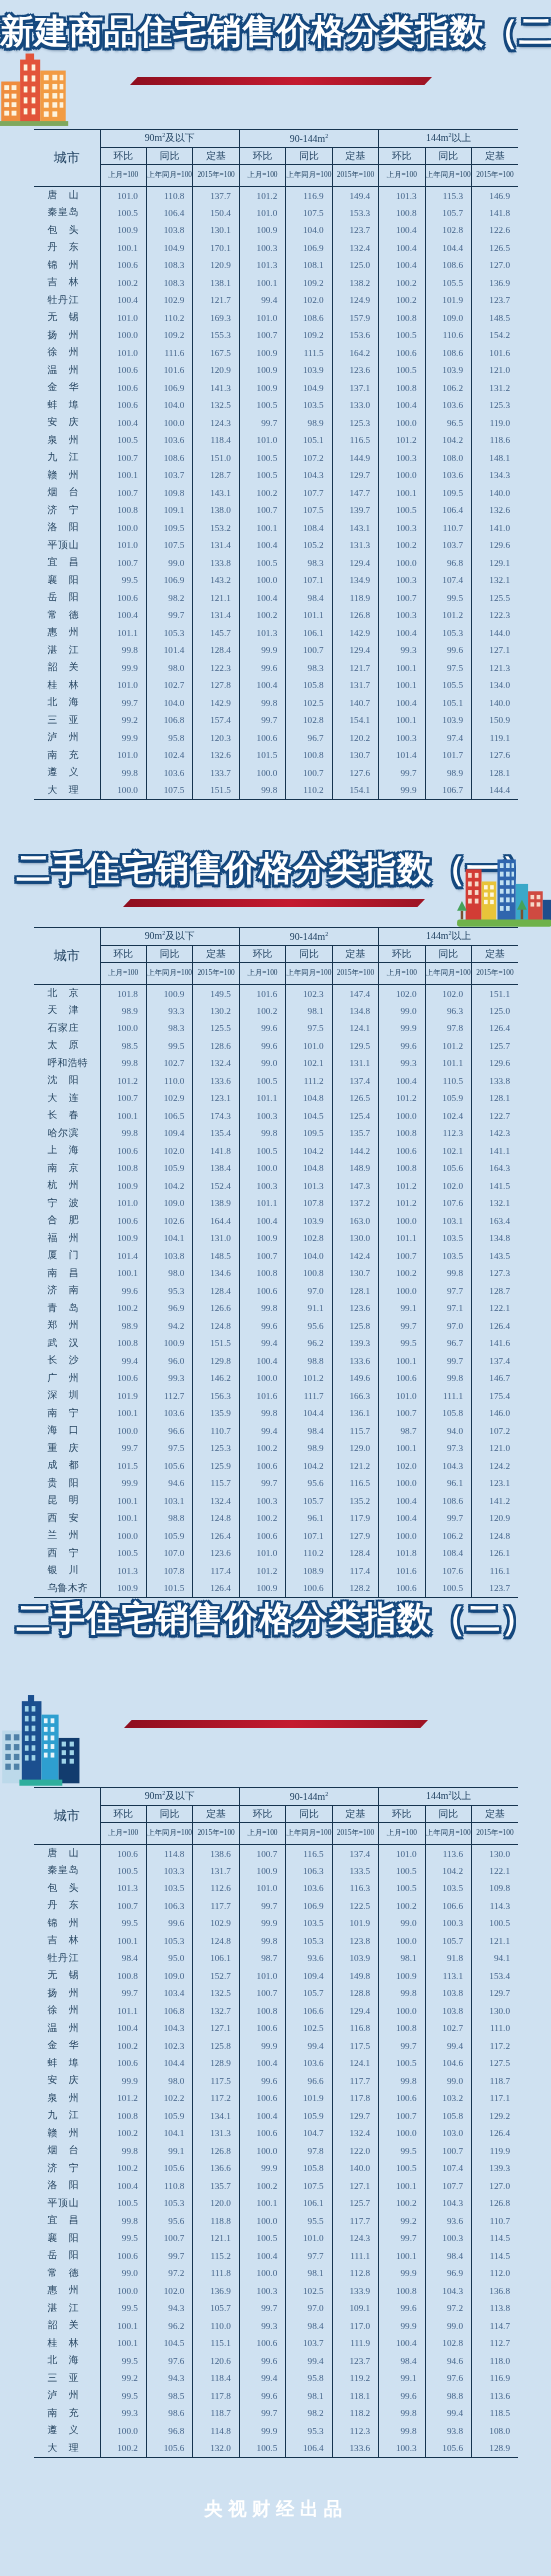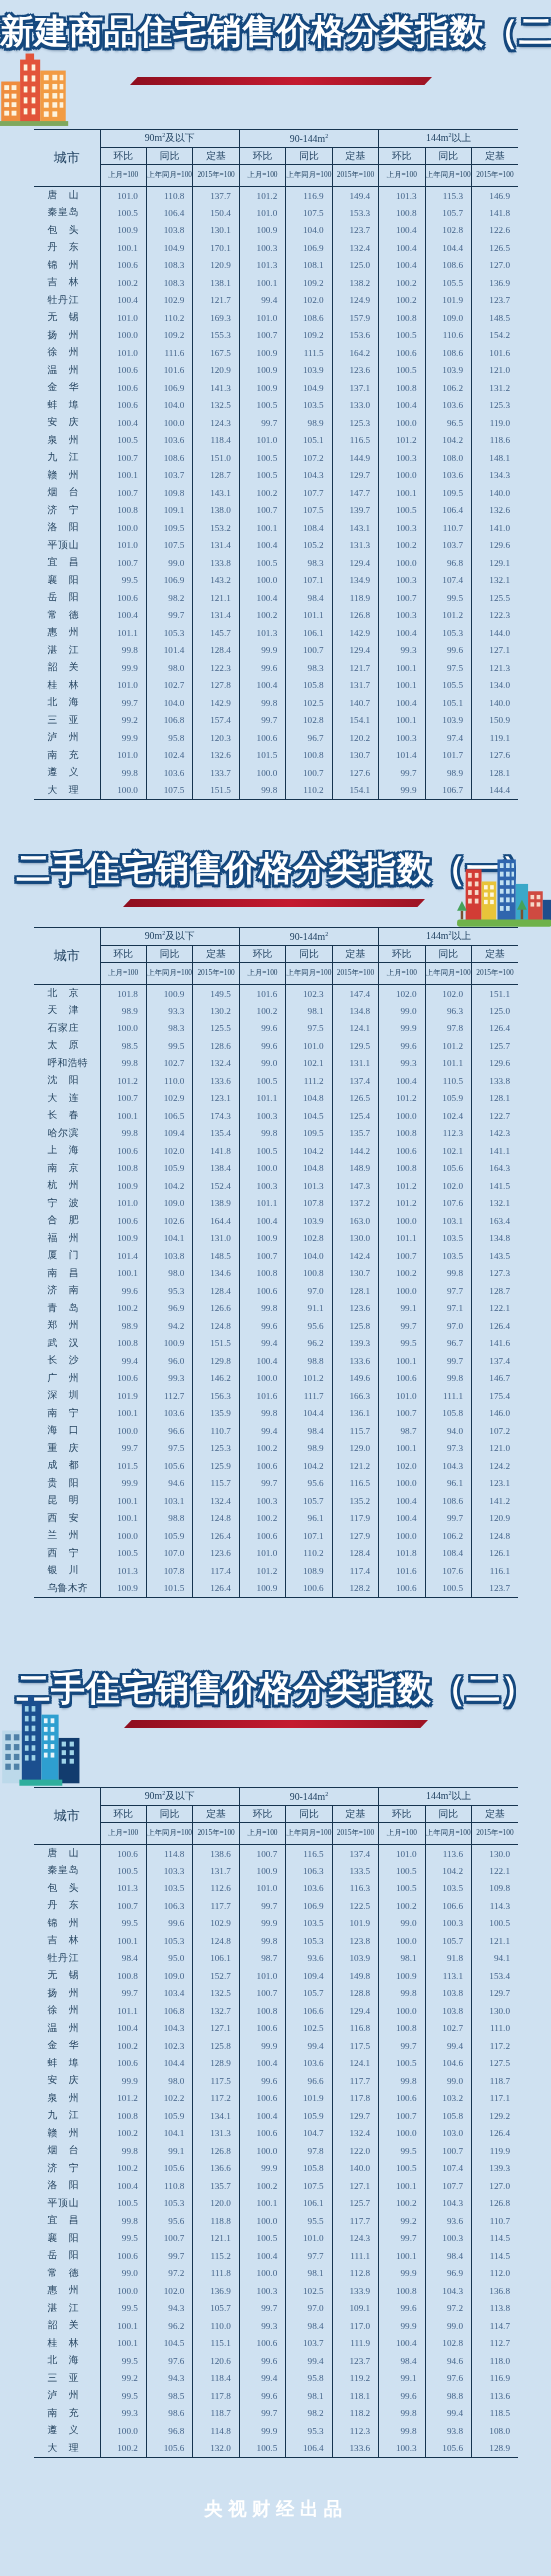--- a/index.html
+++ b/index.html
@@ -1092,21 +1092,21 @@
         <td class="num vl">100.9</td>
         <td class="num vl">100.6</td>
         <td class="num vl">128.2</td>
         <td class="num vl">100.6</td>
         <td class="num vl">100.5</td>
         <td class="num vl">123.7</td>
       </tr>
     </tbody>
 </table>
 
-<div class="sec-title" style="top:1666px">二手住宅销售价格分类指数（二）</div>
+<div class="sec-title" style="top:1596px">二手住宅销售价格分类指数（二）</div>
 
 <svg class="icon" style="left:1.2px;top:1695px" width="95" height="92" viewBox="0 0 155 150">
   <rect x="2" y="58" width="34" height="86" fill="#bcd9ea"></rect>
   <g fill="#4f81a8">
     <rect x="7" y="64" width="9" height="10"></rect>
       <rect x="21" y="64" width="9" height="10"></rect>
     <rect x="7" y="80" width="9" height="10"></rect>
       <rect x="21" y="80" width="9" height="10"></rect>
     <rect x="7" y="96" width="9" height="10"></rect>
       <rect x="21" y="96" width="9" height="10"></rect>

